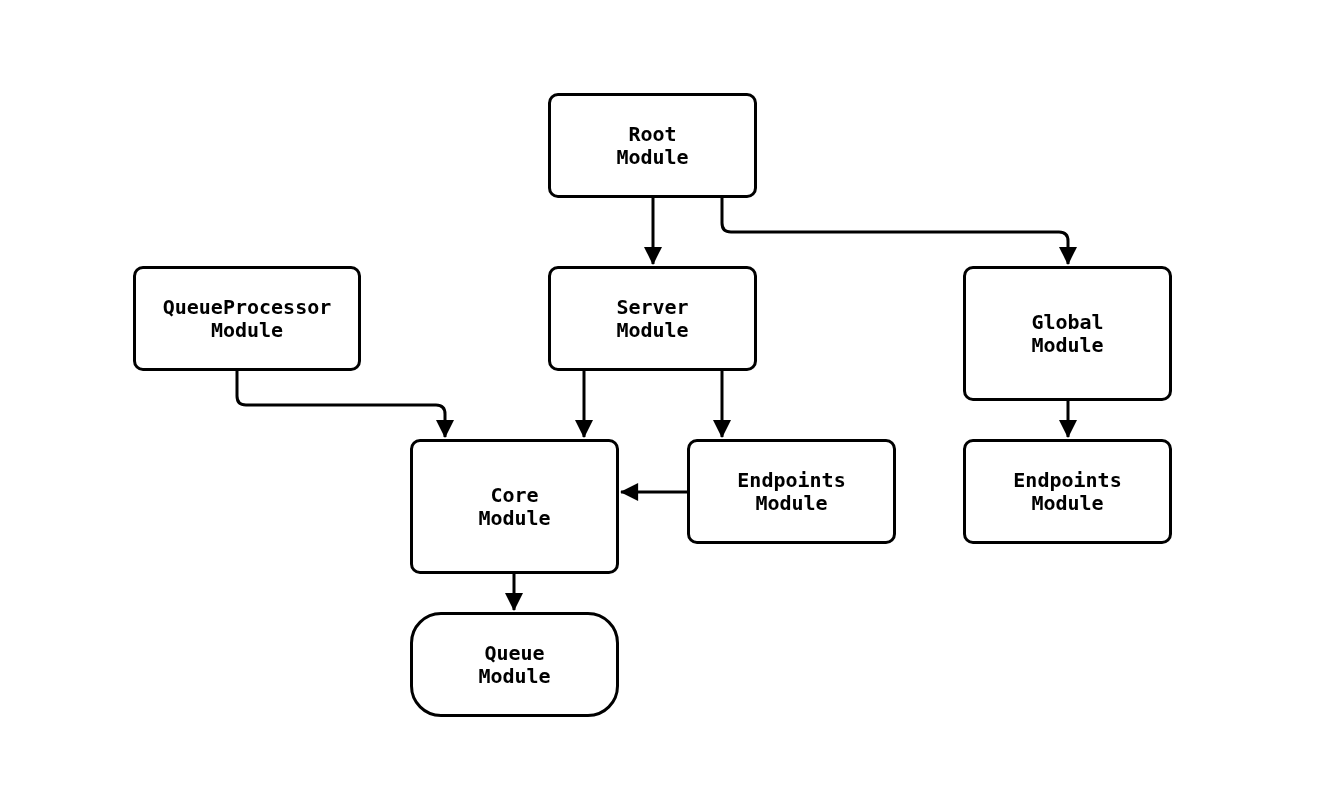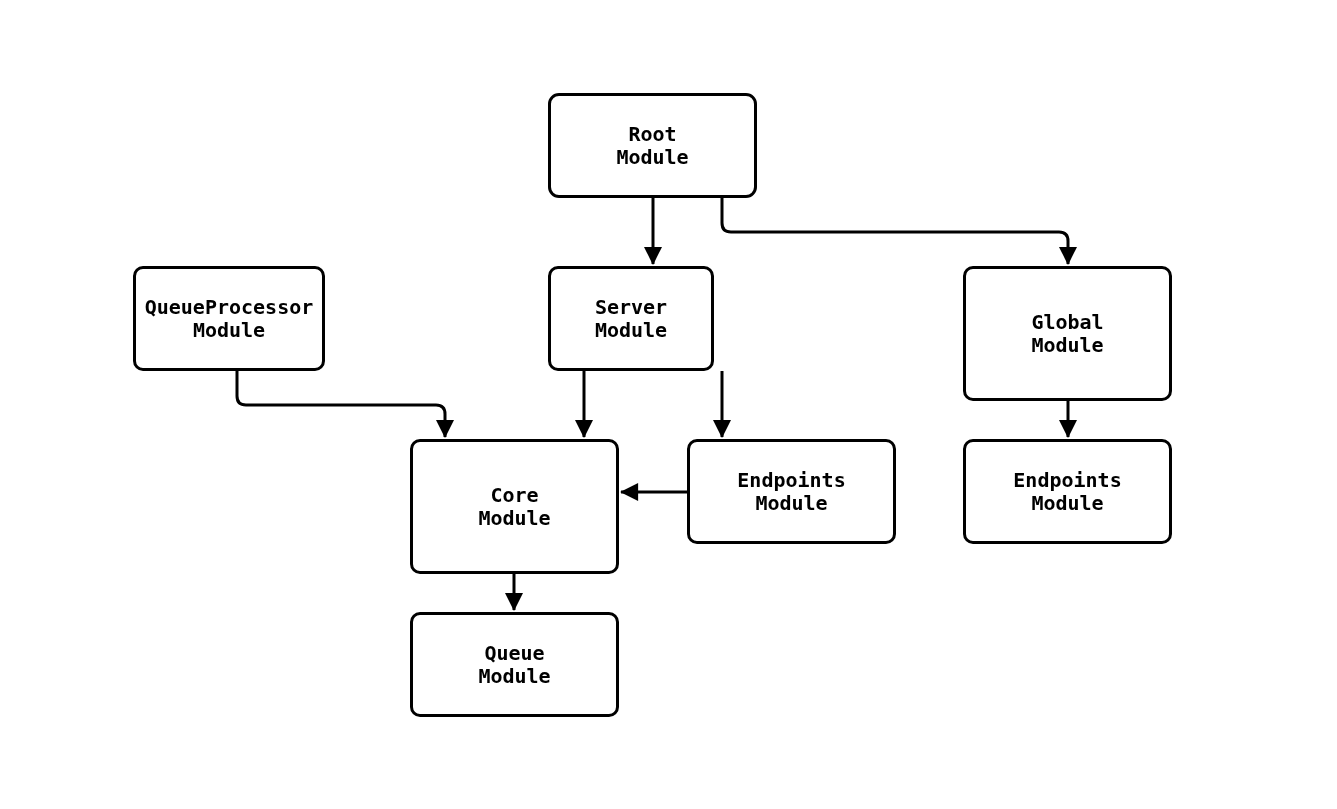--- a/index.html
+++ b/index.html
@@ -63,46 +63,46 @@
         <path d="M 722 198 L 722 223 Q 722 232 731 232 L 1059 232 Q 1068 232 1068 241 L 1068 264" class="edge" stroke="#000000" marker-end="url(#arrowhead)"></path>
         <path d="M 237 371 L 237 396 Q 237 405 246 405 L 436 405 Q 445 405 445 414 L 445 437" class="edge" stroke="#000000" marker-end="url(#arrowhead)"></path>
         <path d="M 584 371 L 584 437" class="edge" stroke="#000000" marker-end="url(#arrowhead)"></path>
         <path d="M 722 371 L 722 437" class="edge" stroke="#000000" marker-end="url(#arrowhead)"></path>
         <path d="M 687 492 L 621 492" class="edge" stroke="#000000" marker-end="url(#arrowhead)"></path>
         <path d="M 1068 371 L 1068 437" class="edge" stroke="#000000" marker-end="url(#arrowhead)"></path>
         <path d="M 514 544 L 514 610" class="edge" stroke="#000000" marker-end="url(#arrowhead)"></path>
       </g>
   </svg>
   <div>
-      <div class="node" style="left: 548px; top: 93px; width: 209px; height: 105px; border-radius: 11px;">
+      <div class="node" style="left: 548px; top: 93px; width: 209px; height: 105px;">
         <div class="node-label-line">Root</div>
         <div class="node-label-line">Module</div>
       </div>
-      <div class="node" style="left: 133px; top: 266px; width: 192px; height: 105px;">
+      <div class="node" style="left: 133px; top: 266px; width: 228px; height: 105px;">
         <div class="node-label-line">QueueProcessor</div>
         <div class="node-label-line">Module</div>
       </div>
-      <div class="node" style="left: 548px; top: 266px; width: 166px; height: 105px;">
+      <div class="node" style="left: 548px; top: 266px; width: 209px; height: 105px;">
         <div class="node-label-line">Server</div>
         <div class="node-label-line">Module</div>
       </div>
       <div class="node" style="left: 963px; top: 266px; width: 209px; height: 135px;">
         <div class="node-label-line">Global</div>
         <div class="node-label-line">Module</div>
       </div>
       <div class="node" style="left: 410px; top: 439px; width: 209px; height: 135px;">
         <div class="node-label-line">Core</div>
         <div class="node-label-line">Module</div>
       </div>
       <div class="node" style="left: 687px; top: 439px; width: 209px; height: 105px;">
         <div class="node-label-line">Endpoints</div>
         <div class="node-label-line">Module</div>
       </div>
       <div class="node" style="left: 963px; top: 439px; width: 209px; height: 105px;">
         <div class="node-label-line">Endpoints</div>
         <div class="node-label-line">Module</div>
       </div>
-      <div class="node" style="left: 410px; top: 612px; width: 209px; height: 105px;">
+      <div class="node" style="left: 410px; top: 612px; width: 209px; height: 105px; border-radius: 31px;">
         <div class="node-label-line">Queue</div>
         <div class="node-label-line">Module</div>
       </div>
     </div>
 </div>
 
 </body></html>

